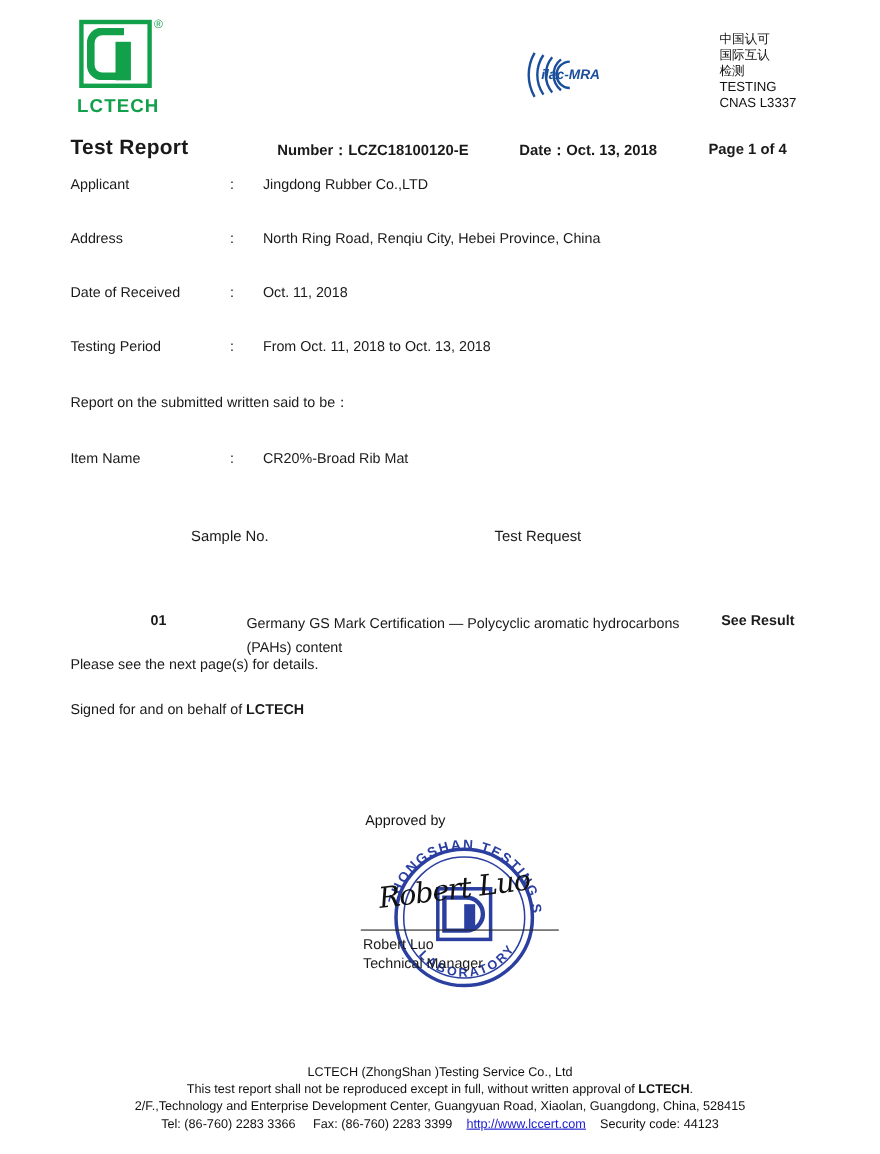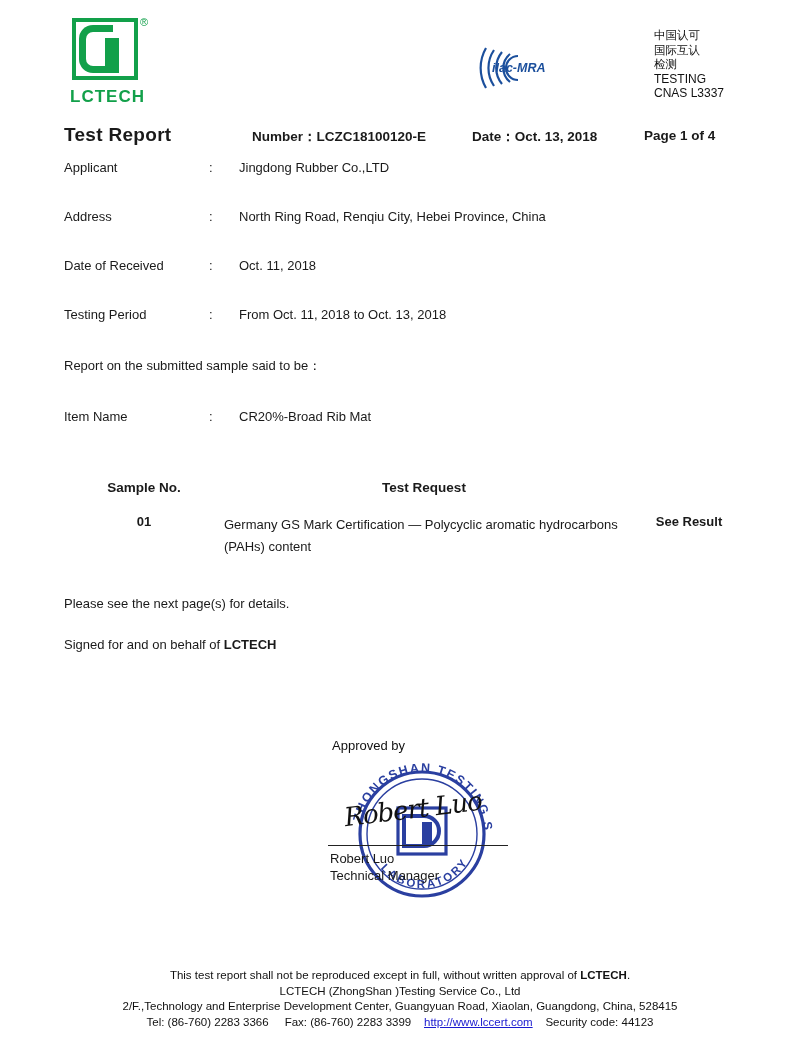--- a/index.html
+++ b/index.html
@@ -205,29 +205,31 @@
   
   .result-table {
     position: absolute;
     left: 64px;
     top: 480px;
     width: 690px;
   }
   .rt-head {
     display: flex;
     font-size: 13.5px;
-    font-weight: bold;
+    font-weight: normal;
     height: 34px;
+    justify-content: center;
   }
   .rt-head .c1 { width: 160px; text-align: center; }
   .rt-head .c2 { width: 400px; text-align: center; }
   .rt-head .c3 { width: 130px; text-align: center; }
   .rt-body {
     display: flex;
     font-size: 13px;
+    margin-top: 42px;
   }
   .rt-body .c1 { width: 160px; text-align: center; font-weight: bold; }
   .rt-body .c2 { width: 400px; line-height: 22px; }
   .rt-body .c3 { width: 130px; text-align: center; font-weight: bold; }
 
   .note-next {
     position: absolute;
     left: 64px;
     top: 596px;
     font-size: 13px;
@@ -379,21 +381,21 @@
     </div>
 
     <div class="info-row">
       <div class="lab">Testing Period</div>
       <div class="colon">:</div>
       <div class="val">From Oct. 11, 2018 to Oct. 13, 2018</div>
     </div>
 
   </div>
 
-  <div class="submitted">Report on the submitted sample said to be：</div>
+  <div class="submitted">Report on the submitted written said to be：</div>
 
   <div class="item-row">
     <div class="lab">Item Name</div>
     <div class="colon">:</div>
     <div class="val">CR20%-Broad Rib Mat</div>
   </div>
 
   <div class="result-table">
     <div class="rt-head">
       <div class="c1">Sample No.</div>
@@ -437,22 +439,22 @@
 
     <div class="script">Robert Luo</div>
     <div class="sig-line"></div>
     <div class="sig-name">
       <div>Robert Luo</div>
       <div>Technical Manager</div>
     </div>
   </div>
 
   <div class="footer">
+    <div>LCTECH (ZhongShan )Testing Service Co., Ltd</div>
     <div><span>This test report shall not be reproduced except in full, without written approval of </span><b>LCTECH</b><span>.</span></div>
-    <div>LCTECH (ZhongShan )Testing Service Co., Ltd</div>
     <div>2/F.,Technology and Enterprise Development Center, Guangyuan Road, Xiaolan, Guangdong, China, 528415</div>
     <div>
       <span>Tel: (86-760) 2283 3366</span>&nbsp;&nbsp;&nbsp;&nbsp;
       <span>Fax: (86-760) 2283 3399</span>&nbsp;&nbsp;&nbsp;
       <a href="#">http://www.lccert.com</a>&nbsp;&nbsp;&nbsp;
       <span>Security code: 44123</span>
     </div>
   </div>
 
 </div>

